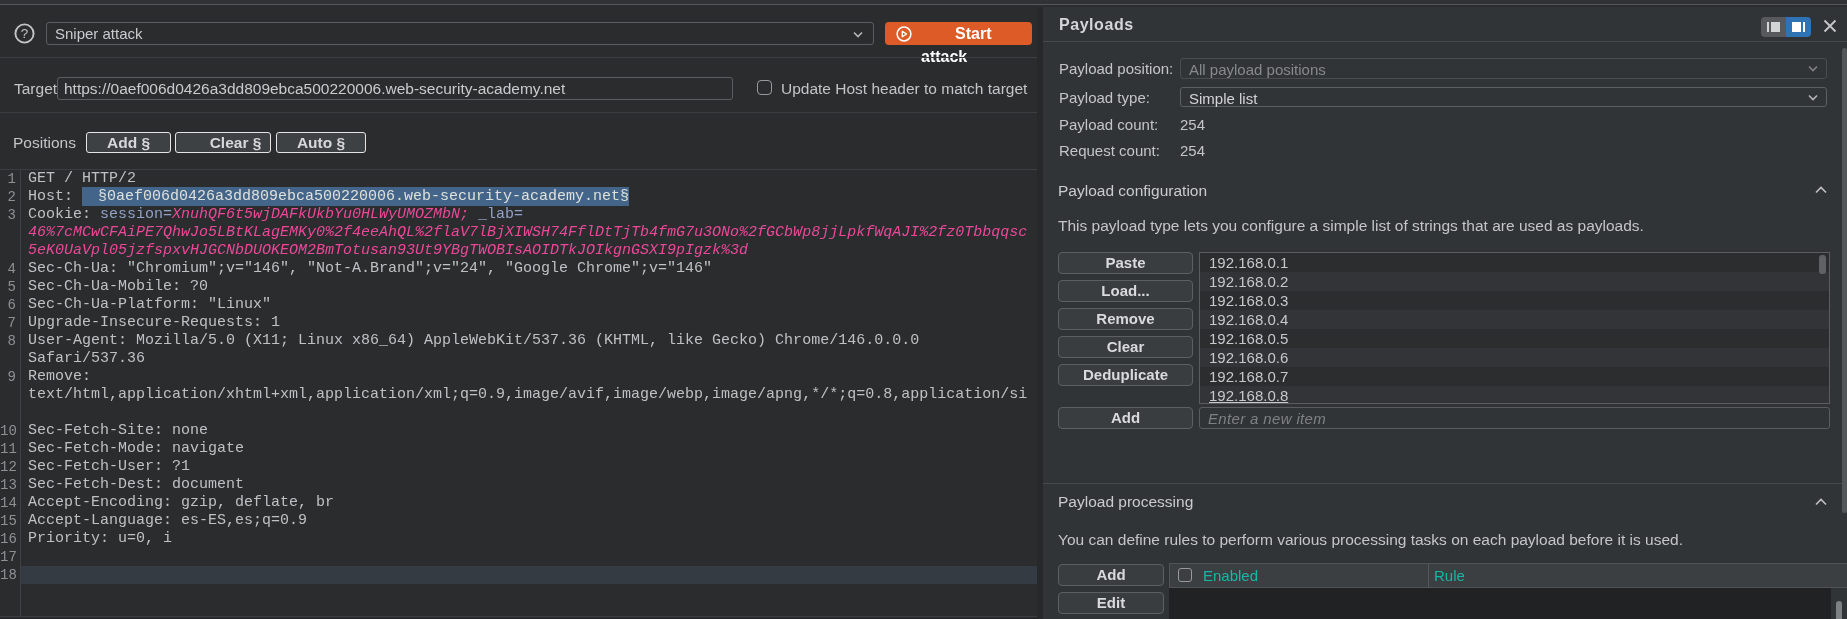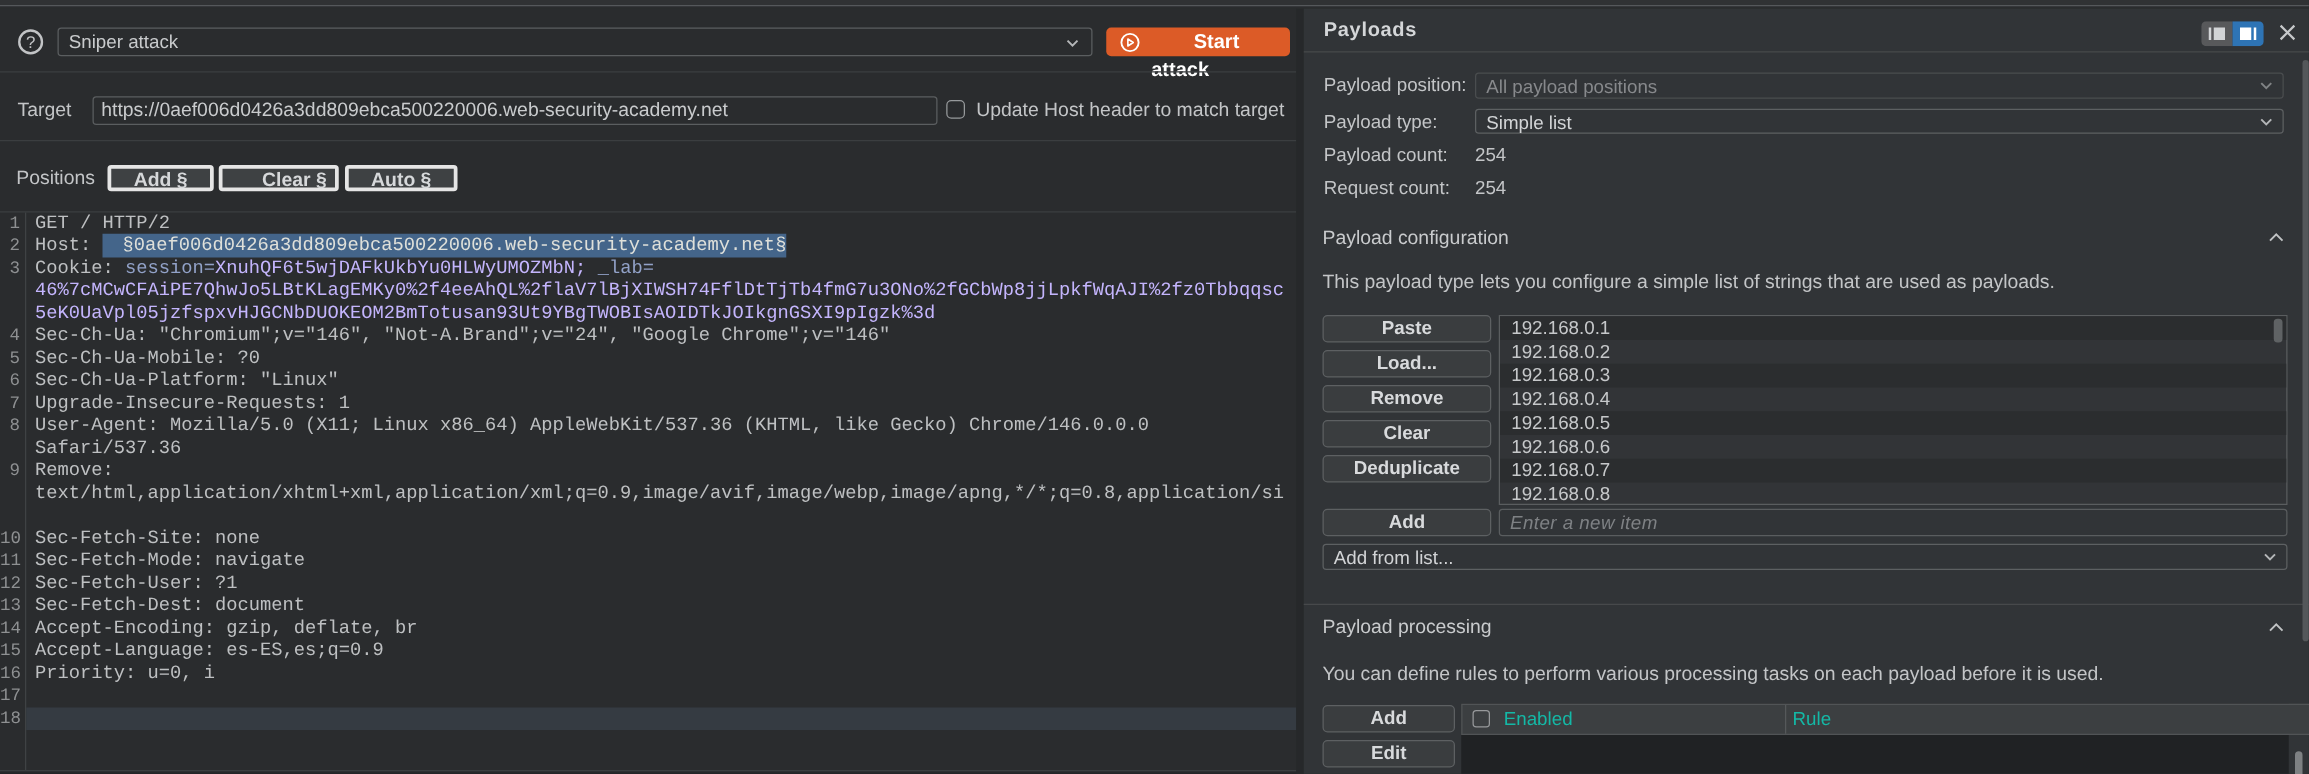--- a/index.html
+++ b/index.html
@@ -8,33 +8,33 @@
   .abs { position:absolute; }
   #topstrip { left:0; top:0; width:1847px; height:5px; background:#303234; border-bottom:1px solid #55585b; }
   
   #left { left:0; top:7px; width:1037px; height:612px; background:#2a2c2e; }
   .sepline { position:absolute; left:0; width:1037px; height:1px; background:#3b3e40; }
   .uilabel { position:absolute; color:#c3c5c7; font-size:15.5px; }
   
   #attacksel { left:46px; top:15px; width:828px; height:23px; border:1px solid #5b5e60; border-radius:3px; color:#c9cbcd; font-size:15px; line-height:21px; padding-left:8px; }
   #startbtn { left:885px; top:14.5px; width:147px; height:23.5px; background:#dc5b27; border-radius:4px; color:#ffffff; font-weight:bold; font-size:16px; line-height:23px;padding-left:36px; }
   
-  #targetinput { left:74px; top:70px; width:676px; height:23px; border:1px solid #5b5e60; border-radius:3px; color:#c9cbcd; font-size:15.5px; line-height:21px; padding-left:6px; }
+  #targetinput { left:57px; top:70px; width:676px; height:23px; border:1px solid #5b5e60; border-radius:3px; color:#c9cbcd; font-size:15.5px; line-height:21px; padding-left:6px; }
   #hostchk { left:757px; top:73px; width:15px; height:15px; border:1.5px solid #979a9c; border-radius:4px; }
   
-  .pbtn { position:absolute; top:124.5px; height:21px; background:#3e4143; border:3px solid #e5e5e5; border-radius:3px; color:#d6d8da; font-weight:bold; font-size:15.5px; text-align:center; line-height:19px; }
+  .pbtn { position:absolute; top:124.5px; height:21px; background:#3e4143; border:1px solid #e5e5e5; border-radius:3px; color:#d6d8da; font-weight:bold; font-size:15.5px; text-align:center; line-height:19px; }
   
   #editor { left:0; top:163px; width:1037px; height:447px; border-bottom:1px solid #3b3e40; }
   #gutterline { position:absolute; left:20px; top:0; width:1px; height:446px; background:#3f4244; }
   .erow { position:absolute; left:0; width:1037px; height:18px; font-family:"Liberation Mono", monospace; font-size:15px; line-height:18px; color:#bec0c2; white-space:pre; }
   .lno { position:absolute; left:0; top:0; width:16px; text-align:right; color:#8e9092; font-size:14px; }
   .ecode { position:absolute; left:28px; top:0; white-space:pre; }
   .hl { background:#44658a; color:#dfe0da; padding-top:1px; padding-bottom:1px;padding-left:16px; }
   .cblue { color:#92a2c8; }
-  .colive { color:#c4b5fd; }
+  .colive { color:#ec4899;font-style:italic; }
   #caretrow { position:absolute; left:21px; top:396px; width:1016px; height:18px; background:#353b42; }
   #beloweditor { left:0; top:611px; width:1037px; height:9px; background:#232527; }
   
   #divider { left:1037px; top:7px; width:6px; height:612px; background:#26282a; }
   
   #right { left:1043px; top:7px; width:804px; height:612px; background:#313437; }
   .rlabel { position:absolute; color:#c3c5c7; font-size:15px; }
   .dd { position:absolute; border:1px solid #5d6062; border-radius:3px; color:#d2d4d6; font-size:15px; }
   .ddtext { position:absolute; left:8px; top:1px; }
   .rbtn { position:absolute; background:#3a3d3f; border:1px solid #5d6062; border-radius:4px; color:#d8dadc; font-weight:bold; font-size:15px; text-align:center; }
@@ -159,33 +159,27 @@
   <div class="rbtn" style="left:15px; top:356.5px; width:135px; height:22px; line-height:20px;">Deduplicate</div>
 
   <div id="plist">
     <div class="prow prowd" style="top:0;">192.168.0.1</div>
     <div class="prow" style="top:19px;">192.168.0.2</div>
     <div class="prow prowd" style="top:38px;">192.168.0.3</div>
     <div class="prow" style="top:57px;">192.168.0.4</div>
     <div class="prow prowd" style="top:76px;">192.168.0.5</div>
     <div class="prow" style="top:95px;">192.168.0.6</div>
     <div class="prow prowd" style="top:114px;">192.168.0.7</div>
-    <div class="prow" style="top:133px;">192.168.0.8</div>
+    <div class="prow" style="top:133px;text-decoration:underline;">192.168.0.8</div>
     <div style="position:absolute; left:619px; top:2px; width:7px; height:19px; background:#5f6264; border-radius:3px;"></div>
   </div>
 
   <div class="rbtn" style="left:15px; top:399.5px; width:135px; height:22px; line-height:20px;">Add</div>
   <div class="dd" style="left:156px; top:399.5px; width:631px; height:22px; border-color:#5a5d5f; line-height:20px;">
     <span class="ddtext" style="font-style:italic; color:#7e8184; letter-spacing:0.35px;">Enter a new item</span>
-  </div>
-  <div class="dd" style="left:15px; top:427.5px; width:772px; height:21px; line-height:19px;">
-      <span class="ddtext">Add from list...</span>
-    <svg style="position:absolute; right:8px; top:6px;" width="10" height="7" viewBox="0 0 10 7">
-        <polyline points="1,1.5 5,5.5 9,1.5" fill="none" stroke="#b4b6b8" stroke-width="1.6"></polyline>
-      </svg>
   </div>
 
   <div style="position:absolute; left:0; top:476px; width:804px; height:1px; background:#47494b;"></div>
   <div class="rlabel" style="left:15px; top:486px; color:#c9cbcd; font-size:15.5px;">Payload processing</div>
   <svg style="position:absolute; left:772px; top:491px;" width="12" height="8" viewBox="0 0 12 8">
       <polyline points="1,6.5 6,1.5 11,6.5" fill="none" stroke="#c0c2c4" stroke-width="1.6"></polyline>
     </svg>
   <div class="rlabel" style="left:15px; top:524px; font-size:15.5px;">You can define rules to perform various processing tasks on each payload before it is used.</div>
 
   <div class="rbtn" style="left:15px; top:557px; width:106px; height:22px; line-height:20px;">Add</div>

